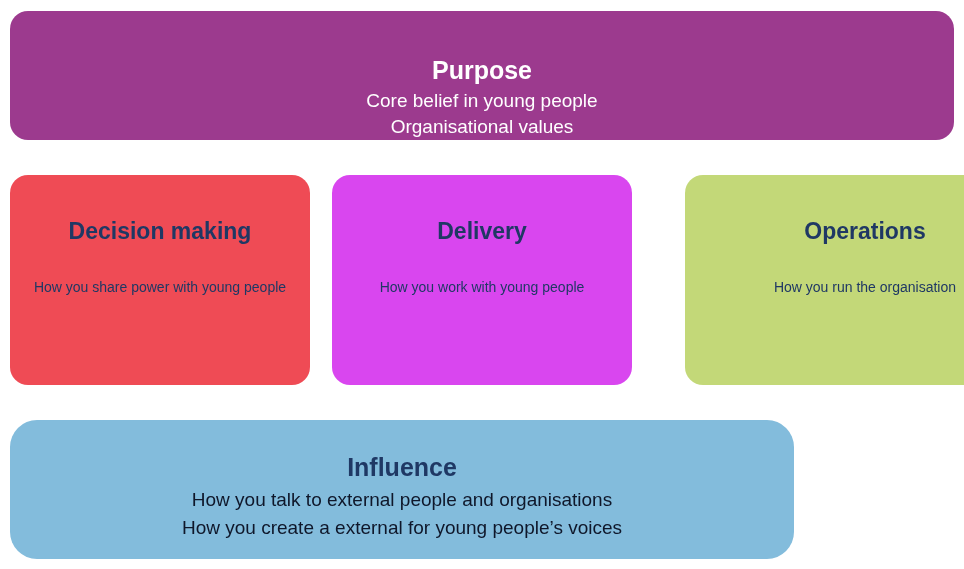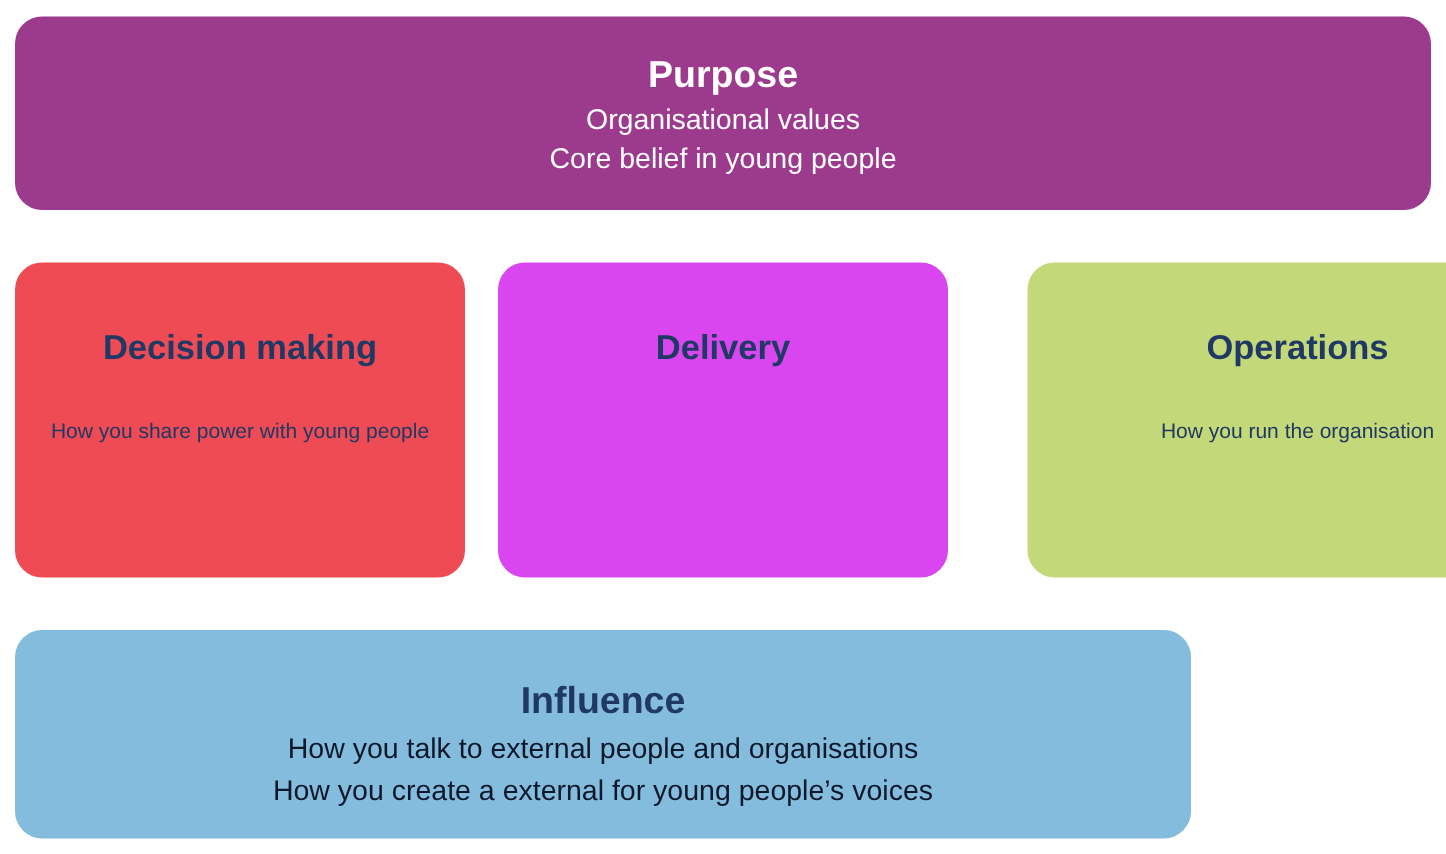--- a/index.html
+++ b/index.html
@@ -29,21 +29,21 @@
     align-items: center;
   }
 
   
   .card-purpose {
     left: 10px;
     top: 11px;
     width: 944px;
     height: 129px;
     background: #9c3a8e;
-    justify-content: center;
+    justify-content: flex-end;
     padding-top: 4px;
   }
   .card-purpose .title {
     color: #ffffff;
     font-size: 25px;
     font-weight: bold;
     line-height: 30px;
     margin-bottom: 3px;
   }
   .card-purpose .line {
@@ -93,20 +93,21 @@
 
   
   .card-influence {
     left: 10px;
     top: 420px;
     width: 784px;
     height: 139px;
     background: #83bcdc;
     justify-content: center;
     padding-top: 14px;
+    border-radius: 27px;
   }
   .card-influence .title {
     color: #1f3864;
     font-size: 25px;
     font-weight: bold;
     line-height: 32px;
     margin-bottom: 3px;
   }
   .card-influence .line {
     color: #0f172a;
@@ -114,31 +115,32 @@
     line-height: 28px;
   }
 </style>
 </head>
 <body>
 
 <div class="diagram">
 
   <div class="card card-purpose">
     <div class="title">Purpose</div>
+    <div class="line">Core belief in young people</div>
     <div class="line">Organisational values</div>
-    <div class="line">Core belief in young people</div>
   </div>
 
   <div class="card card-mid card-decision">
     <div class="title">Decision making</div>
     <div class="body">How you share power with young people</div>
   </div>
 
   <div class="card card-mid card-delivery">
     <div class="title">Delivery</div>
+    <div class="body">How you work with young people</div>
   </div>
 
   <div class="card card-mid card-operations">
     <div class="title">Operations</div>
     <div class="body">How you run the organisation</div>
   </div>
 
   <div class="card card-influence">
     <div class="title">Influence</div>
     <div class="line">How you talk to external people and organisations</div>

